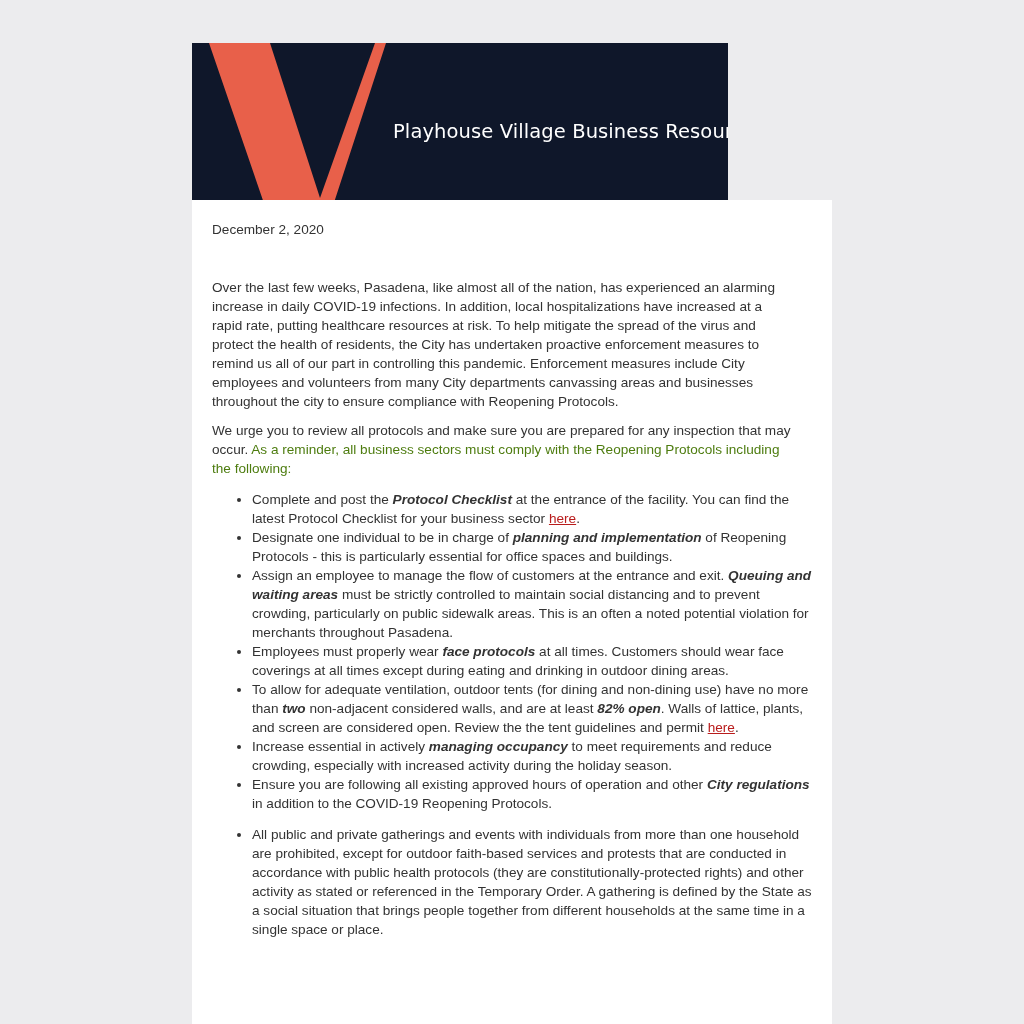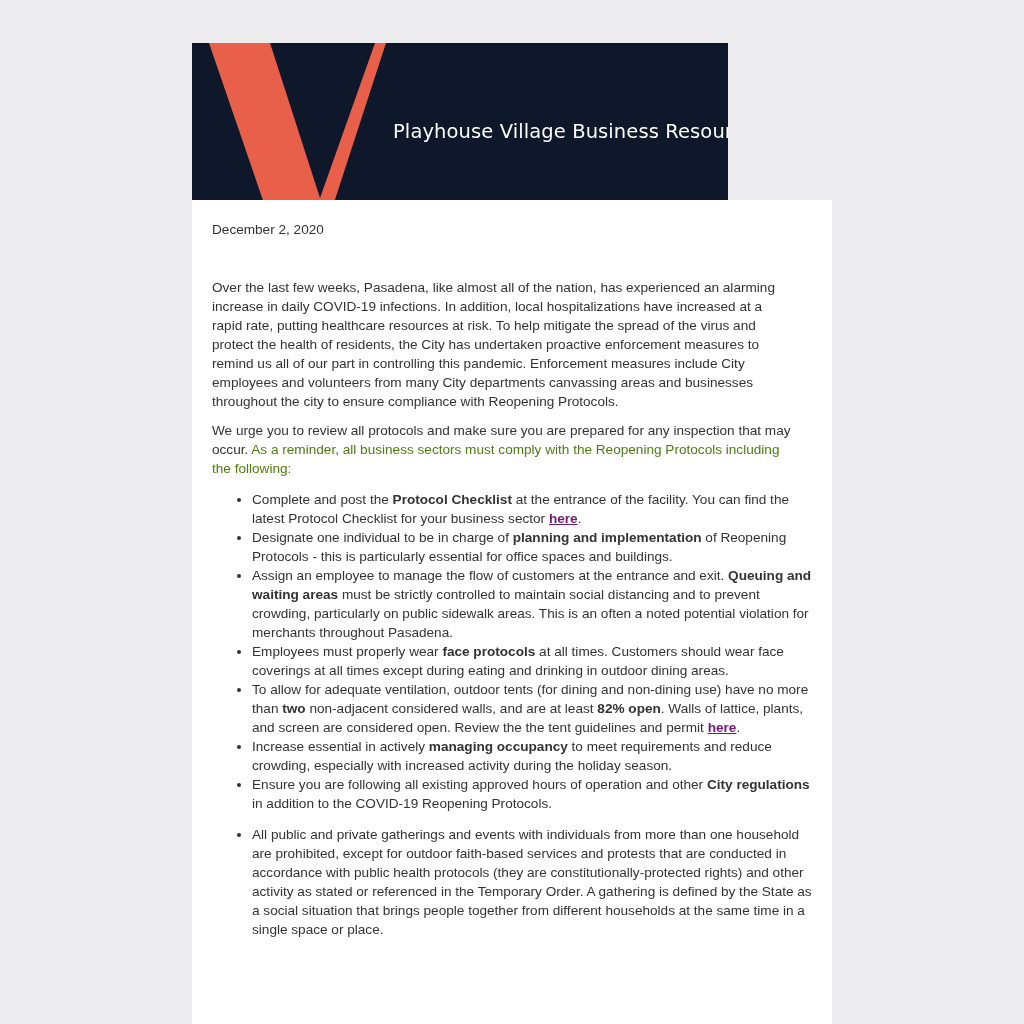--- a/index.html
+++ b/index.html
@@ -40,22 +40,22 @@
     padding: 20px 20px 0 20px;
     font-size: 13.6px;
     line-height: 19px;
   }
   .content p { margin: 0 16px 10px 0; }
   .date { margin-bottom: 39px !important; }
   .red { color: #4d7c0f; font-weight: normal; }
   ul { margin: 0 0 12px 0; padding-left: 40px; }
   ul.first { margin-top: 12px; }
   li { margin: 0; }
-  b { font-weight: bold; }
-  a { color: #701a75; text-decoration: underline; font-weight: bold; }
+  b { font-weight: bold; font-style: italic; }
+  a { color: #b91c1c; text-decoration: underline; }
 </style>
 </head>
 <body>
 
 <div class="wrap">
   <div class="banner">
     <svg width="640" height="175" viewBox="0 0 640 175">
       <polygon points="17,0 78,0 128,155 183,0 194,0 137,175 77,175" fill="#e8604a"></polygon>
     </svg>
     <div class="banner-title">Playhouse Village Business Resources</div>

